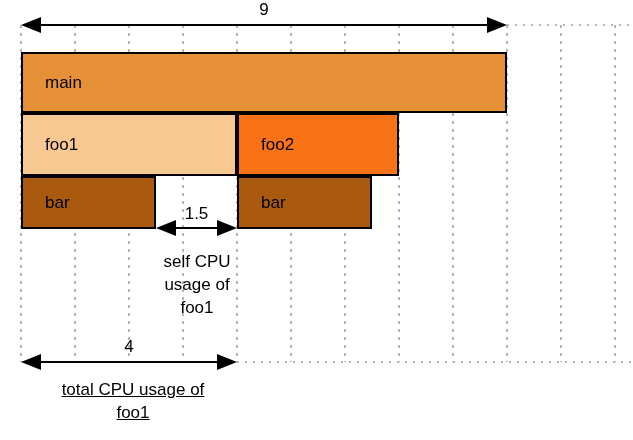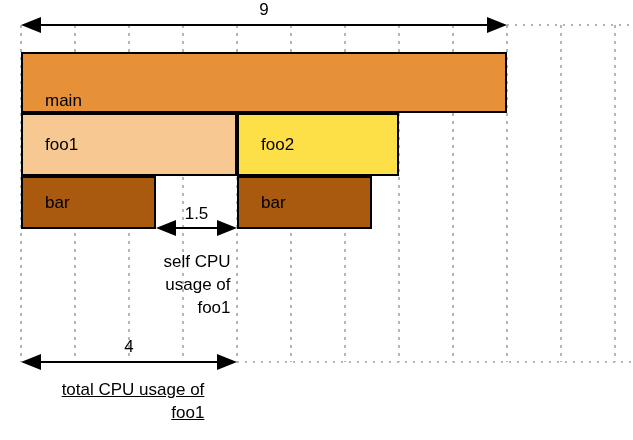--- a/index.html
+++ b/index.html
@@ -32,23 +32,23 @@
   
   .frame {
     position: absolute;
     box-sizing: border-box;
     border: 2px solid #000000;
     display: flex;
     align-items: center;
     padding-left: 22px;
     font-size: 17px;
   }
-  .frame.main { left: 21px;  top: 52px;  width: 486px; height: 61px; background: #e69138; align-items: flex-end; }
+  .frame.main { left: 21px;  top: 52px;  width: 486px; height: 61px; background: #e69138; }
   .frame.foo1 { left: 21px;  top: 113px; width: 216px; height: 63px; background: #f8c893; }
-  .frame.foo2 { left: 237px; top: 113px; width: 162px; height: 63px; background: #fde047; }
+  .frame.foo2 { left: 237px; top: 113px; width: 162px; height: 63px; background: #f97316; }
   .frame.barA { left: 21px;  top: 176px; width: 135px; height: 53px; background: #aa5a0e; }
   .frame.barB { left: 237px; top: 176px; width: 135px; height: 53px; background: #aa5a0e; }
 
   
   .arrow { position: absolute; height: 0; }
   .arrow .shaft {
     position: absolute; left: 4px; right: 4px; top: -1px; height: 2px; background: #000000;
   }
   .arrow .ah {
     position: absolute; top: -8px; width: 0; height: 0;
@@ -64,21 +64,21 @@
   .arrow.a15 { left: 156px; top: 228px; width: 81px; }
   .arrow.a15 .val { bottom: 4px; }
   .arrow.a4  { left: 21px;  top: 362px; width: 216px; }
 
   
   .caption {
     position: absolute;
     transform: translateX(-50%);
     font-size: 17px;
     line-height: 23px;
-    text-align: right;
+    text-align: center;
     white-space: pre-line;
   }
   .caption.self  { left: 197px; top: 250px; }
   .caption.total { left: 133px; top: 378px; text-decoration: underline; }
 </style>
 </head>
 <body>
 
 <div class="canvas">
 

